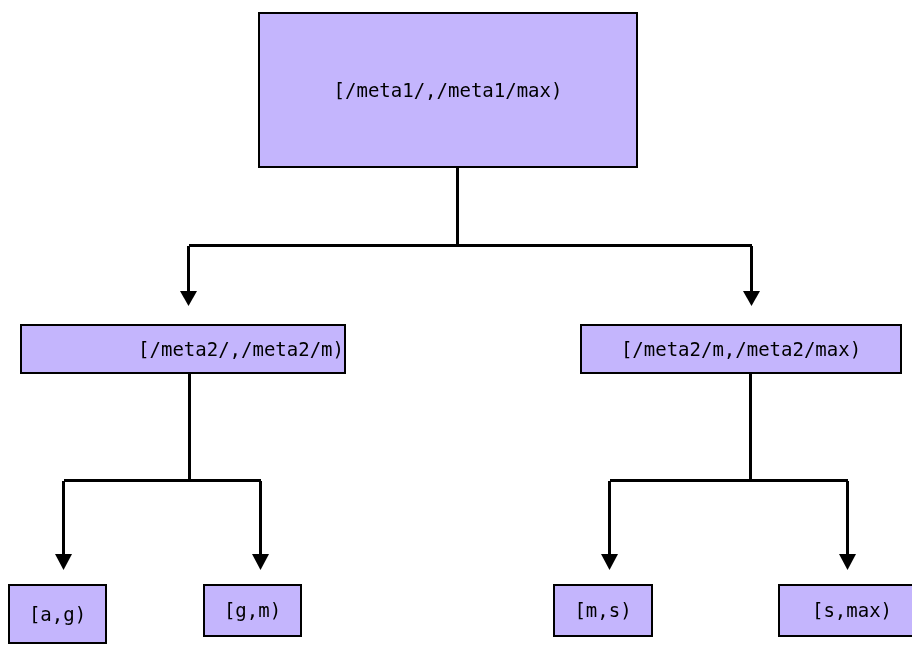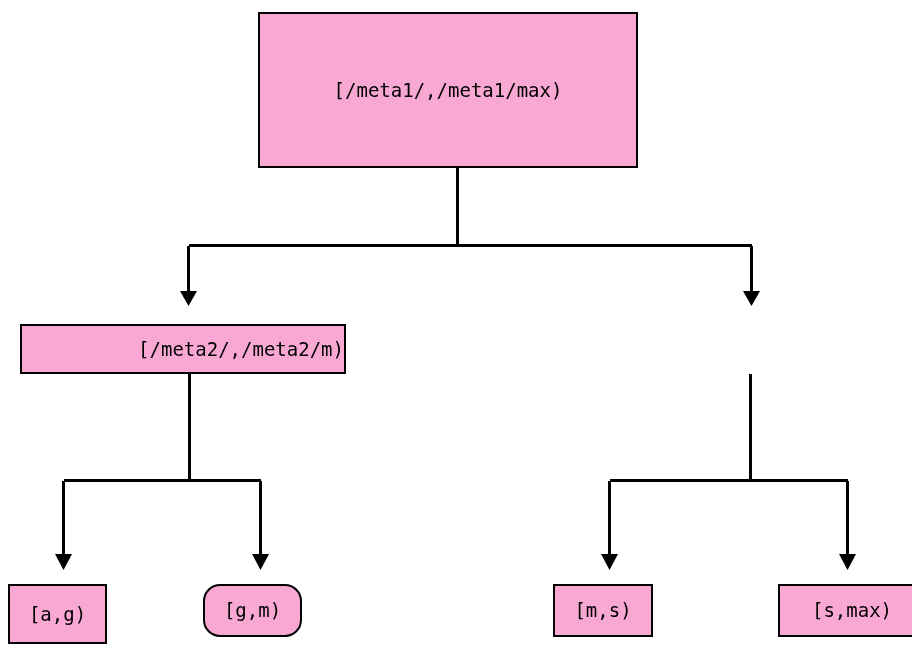--- a/index.html
+++ b/index.html
@@ -14,21 +14,21 @@
   #diagram-canvas {
     position: relative;
     width: 912px;
     height: 652px;
     background: #ffffff;
     overflow: hidden;
   }
   .node {
     position: absolute;
     box-sizing: border-box;
-    background: #f9a8d4;
+    background: #c4b5fd;
     border: 2.5px solid #000000;
     display: flex;
     align-items: center;
     justify-content: center;
   }
   .node-label {
     font-family: "DejaVu Sans Mono", "Liberation Mono", monospace;
     font-size: 19px;
     line-height: 1;
     color: #000000;
@@ -61,21 +61,20 @@
     left: 8px;
     top: 584px;
     width: 99px;
     height: 60px;
   }
   #node-leaf-gm {
     left: 203px;
     top: 584px;
     width: 99px;
     height: 53px;
-    border-radius: 17px;
   }
   #node-leaf-ms {
     left: 553px;
     top: 584px;
     width: 100px;
     height: 53px;
   }
   #node-leaf-smax {
     left: 778px;
     top: 584px;
@@ -140,20 +139,23 @@
   </svg>
 
   <div class="node" id="node-root">
     <span class="node-label">[/meta1/,/meta1/max)</span>
   </div>
 
   <div class="node" id="node-meta2-low">
     <span class="node-label">[/meta2/,/meta2/m)</span>
   </div>
 
+  <div class="node" id="node-meta2-high">
+    <span class="node-label">[/meta2/m,/meta2/max)</span>
+  </div>
 
   <div class="node" id="node-leaf-ag">
     <span class="node-label">[a,g)</span>
   </div>
 
   <div class="node" id="node-leaf-gm">
     <span class="node-label">[g,m)</span>
   </div>
 
   <div class="node" id="node-leaf-ms">

